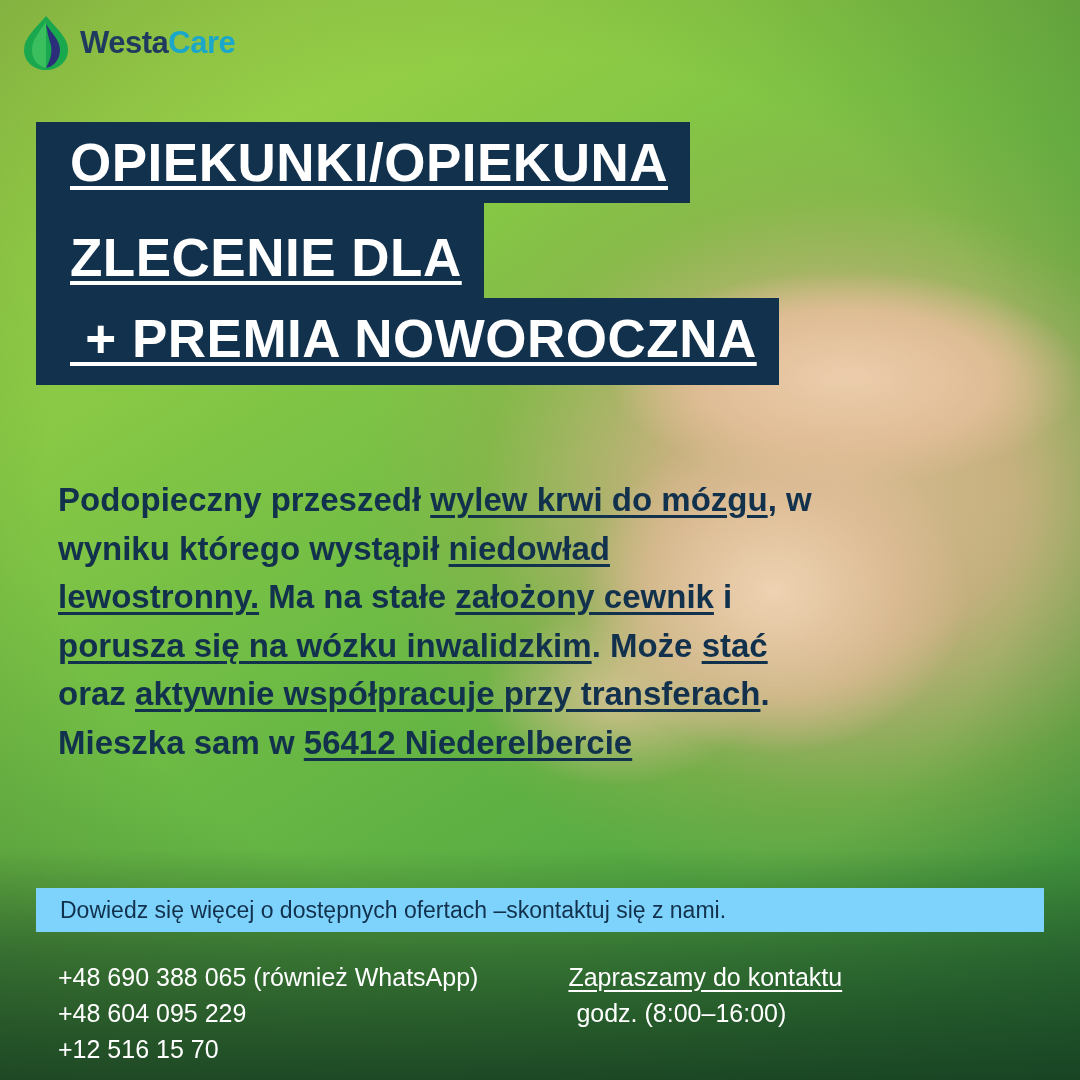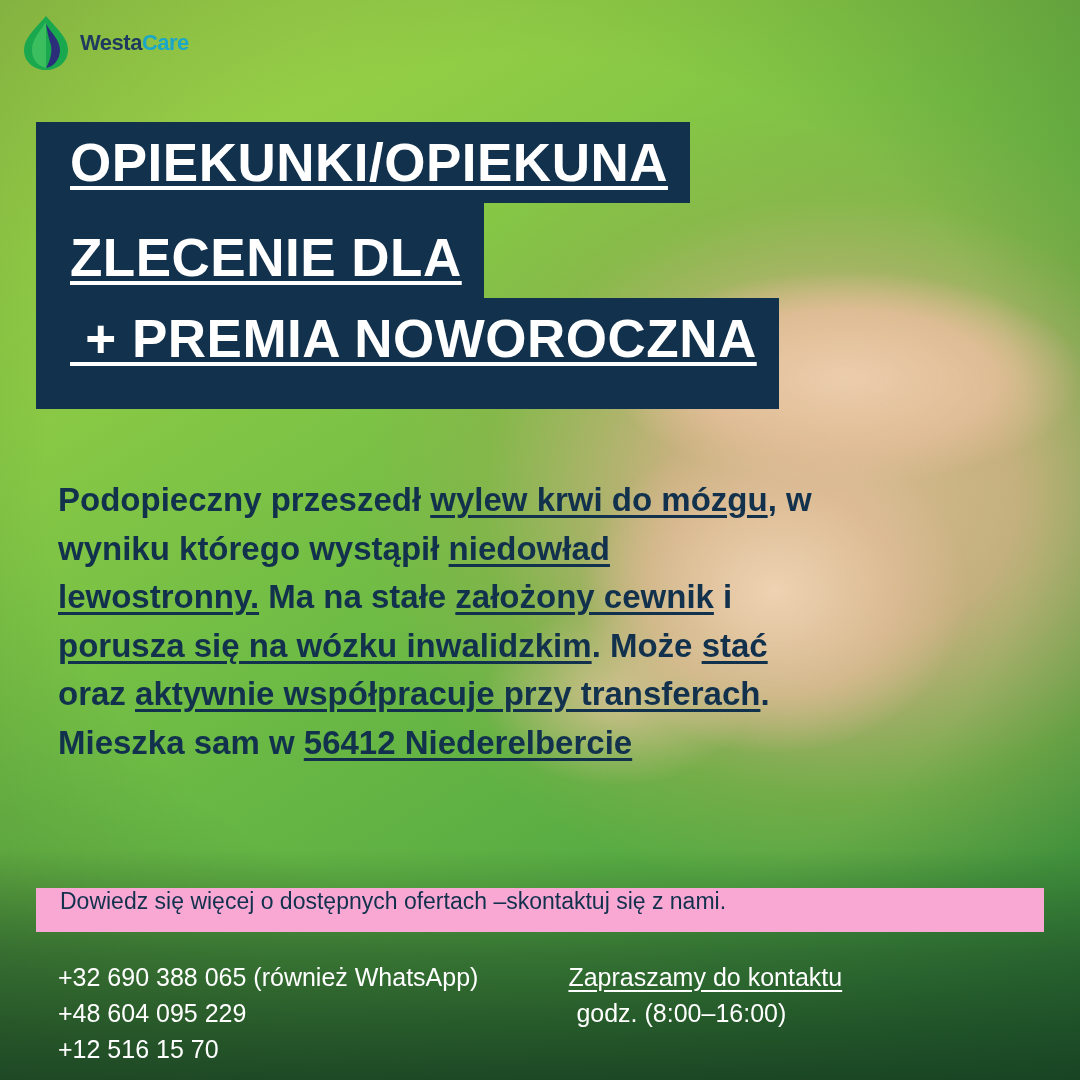--- a/index.html
+++ b/index.html
@@ -38,21 +38,21 @@
   }
 
   
   .logo {
     position:absolute; left:20px; top:14px;
     display:flex; align-items:center; gap:8px;
     z-index:5;
   }
   .logo-mark { width:52px; height:58px; display:block; }
   .logo-text {
-    font-size:22px; font-weight:bold; letter-spacing:-0.5px;
+    font-size:31px; font-weight:bold; letter-spacing:-0.5px;
     font-family:"Liberation Sans", sans-serif;
   }
   .logo-text .w { color:#1f3a5f; }
   .logo-text .c { color:#1aa7c9; }
 
   
   .headline {
     position:absolute; left:36px; top:122px; z-index:4;
     width:850px;
   }
@@ -63,37 +63,37 @@
     color:#ffffff;
     font-weight:bold;
     font-size:53px;
     line-height:1.0;
     letter-spacing:0.5px;
     padding:14px 22px 14px 34px;
     white-space:pre;
   }
   .hl-line span { text-decoration:underline; text-underline-offset:5px; text-decoration-thickness:4px; }
   .hl-1 { padding-top:28px; }
-  .hl-4 { padding-bottom:44px;text-align:center; }
+  .hl-4 { padding-bottom:20px;text-align:center; }
 
   
   .body-text {
     position:absolute; left:58px; top:476px; width:760px; z-index:4;
     font-size:33px;
     line-height:1.47;
     font-weight:bold;
     color:#12314d;
   }
   .body-text u { text-decoration:underline; text-underline-offset:4px; text-decoration-thickness:3px; }
 
   
   .highlight {
     position:absolute; left:36px; top:888px; width:1008px; height:44px; z-index:4;
-    background:#f9a8d4;
-    display:flex; align-items:flex-start;
+    background:#7dd3fc;
+    display:flex; align-items:center;
     padding-left:24px;
     color:#12314d;
     font-size:23px;
   }
 
   
   .footer {
     position:absolute; left:0; right:0; bottom:0; height:130px; z-index:4;
     display:flex;
     color:#ffffff;
@@ -139,21 +139,21 @@
 </div>
 
 <div class="body-text"><span>Podopieczny przeszedł </span><u>wylew krwi do mózgu</u><span>, w wyniku którego wystąpił </span><u>niedowład lewostronny.</u><span> Ma na stałe </span><u>założony cewnik</u><span> i </span><u>porusza się na wózku inwalidzkim</u><span>. Może </span><u>stać</u><span> oraz </span><u>aktywnie współpracuje przy transferach</u><span>. Mieszka sam w </span><u>56412 Niederelbercie</u></div>
 
 <div class="highlight">
   <span>Dowiedz się więcej o dostępnych ofertach –skontaktuj się z nami.</span>
 </div>
 
 <div class="footer">
   <div class="footer-left">
-    <div>+32 690 388 065 (również WhatsApp)</div>
+    <div>+48 690 388 065 (również WhatsApp)</div>
     <div>+48 604 095 229</div>
     <div>+12 516 15 70</div>
   </div>
   <div class="footer-right">
     <div class="ttl">Zapraszamy do kontaktu</div>
     <div class="ind"> godz. (8:00–16:00)</div>
   </div>
 </div>
 
 </body></html>

